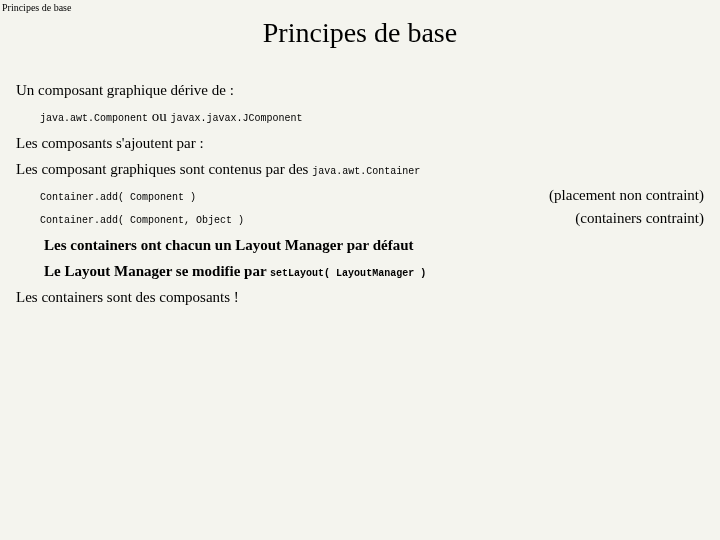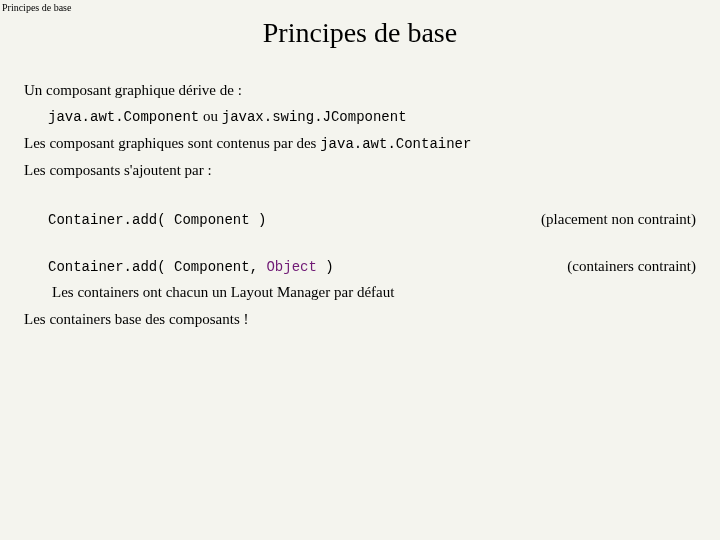--- a/index.html
+++ b/index.html
@@ -17,72 +17,75 @@
     font-size: 10px;
     padding: 2px 0 0 2px;
   }
   .title {
     text-align: center;
     font-size: 28px;
     margin-top: 4px;
     margin-bottom: 30px;
   }
   .content {
-    padding: 0 24px;
+    padding: 0 16px;
     line-height: 1.55;
   }
   .mono {
     font-family: "Courier New", Courier, monospace;
-    font-size: 14px;
+    font-size: 10px;
   }
   .indent1 { padding-left: 24px; }
-  .indent1b { padding-left: 28px; }
+  .indent1b { padding-left: 28px; font-weight: bold; }
   .row {
     display: flex;
     justify-content: flex-end;
     align-items: baseline;
     gap: 28px;
   }
   .row .left { flex: 1; }
-  .row .right { text-align: right; white-space: nowrap; padding-left: 8px; margin-top: 23px; }
-  .obj { color: #701a75; }
+  .row .right { text-align: right; white-space: nowrap; padding-left: 8px; }
+  .obj { color: #000000; }
   p { margin: 3px 0; }
 </style>
 </head>
 <body>
 
 <div class="header-small">Principes de base</div>
 <div class="title">Principes de base</div>
 
 <div class="content">
 
   <p>Un composant graphique dérive de :</p>
   <p class="indent1">
-    <span class="mono">java.awt.Component</span><span> ou </span><span class="mono">javax.swing.JComponent</span>
+    <span class="mono">java.awt.Component</span><span> ou </span><span class="mono">javax.javax.JComponent</span>
   </p>
+
+  <p>Les composants s'ajoutent par :</p>
 
   <p>
     <span>Les composant graphiques sont contenus par des </span><span class="mono">java.awt.Container</span>
   </p>
-
-  <p>Les composants s'ajoutent par :</p>
 
   <div class="row indent1">
     <span class="left mono">Container.add( Component )</span>
     <span class="right">(placement non contraint)</span>
   </div>
 
   <div class="row indent1">
     <span class="left mono">
       <span>Container.add( Component, </span><span class="obj">Object</span><span> )</span>
     </span>
     <span class="right">(containers contraint)</span>
   </div>
 
 
   <p class="indent1b">Les containers ont chacun un Layout Manager par défaut</p>
 
+  <p class="indent1b">
+    <span>Le Layout Manager se modifie par </span><span class="mono">setLayout( LayoutManager )</span>
+  </p>
 
 
-  <p>Les containers base des composants !</p>
+  <p>Les containers sont des composants !</p>
 
 
 </div>
 
 </body></html>

